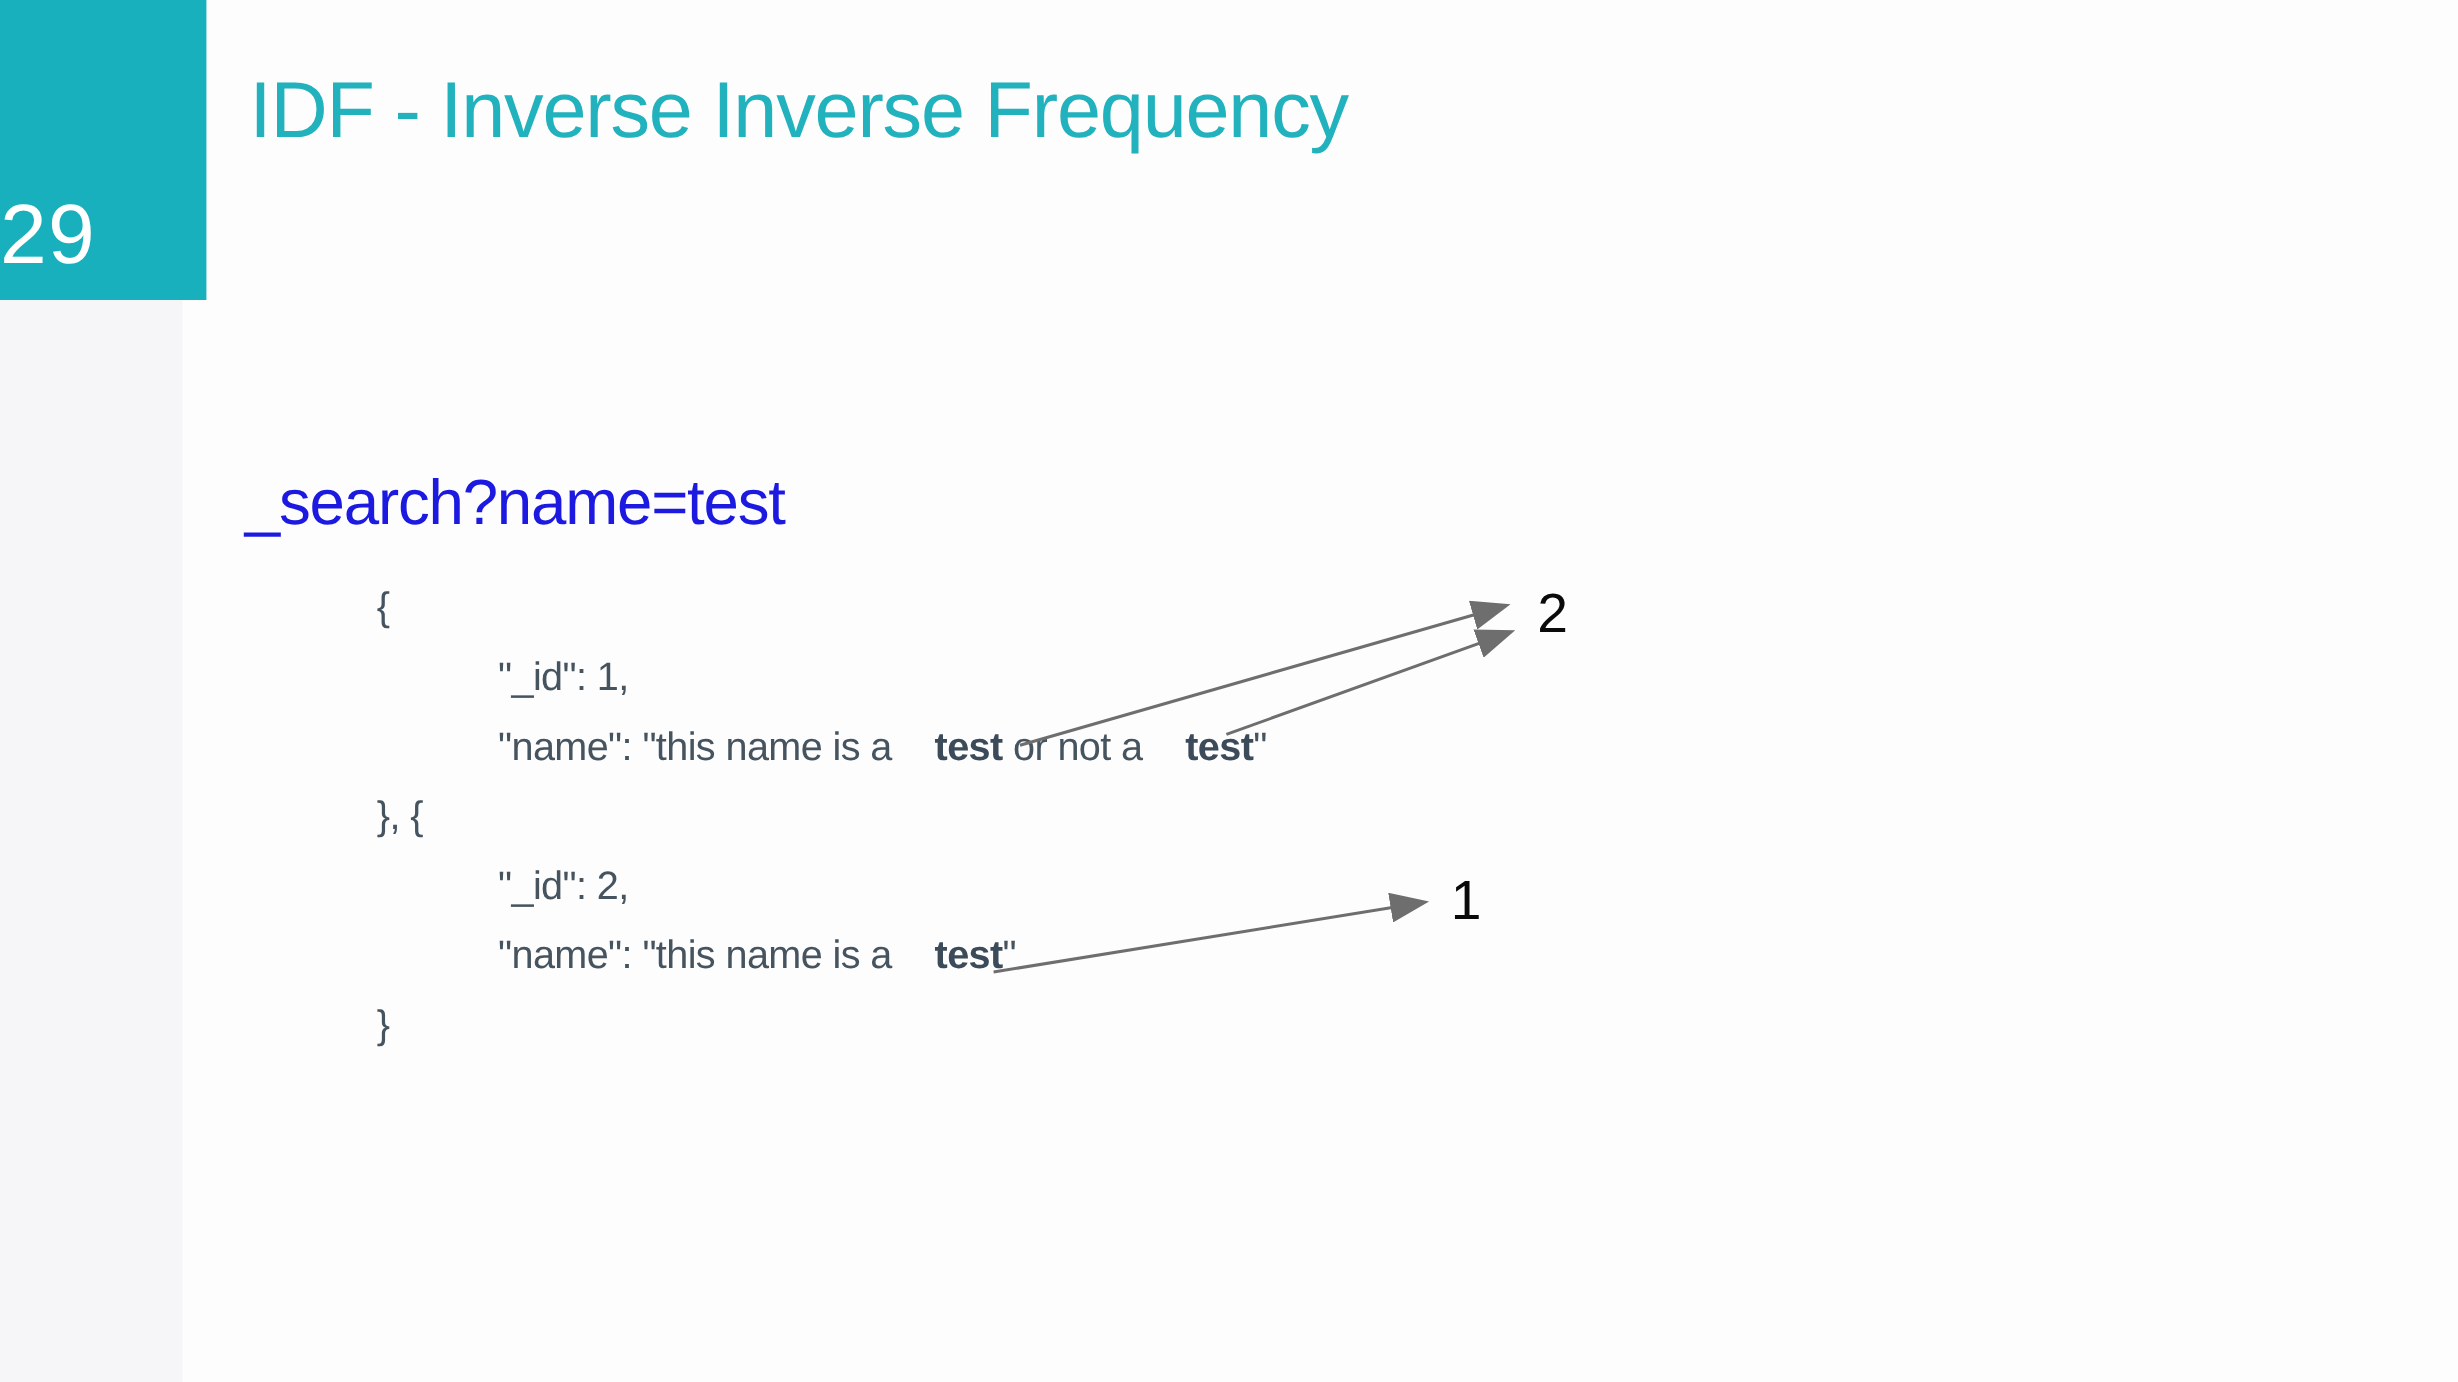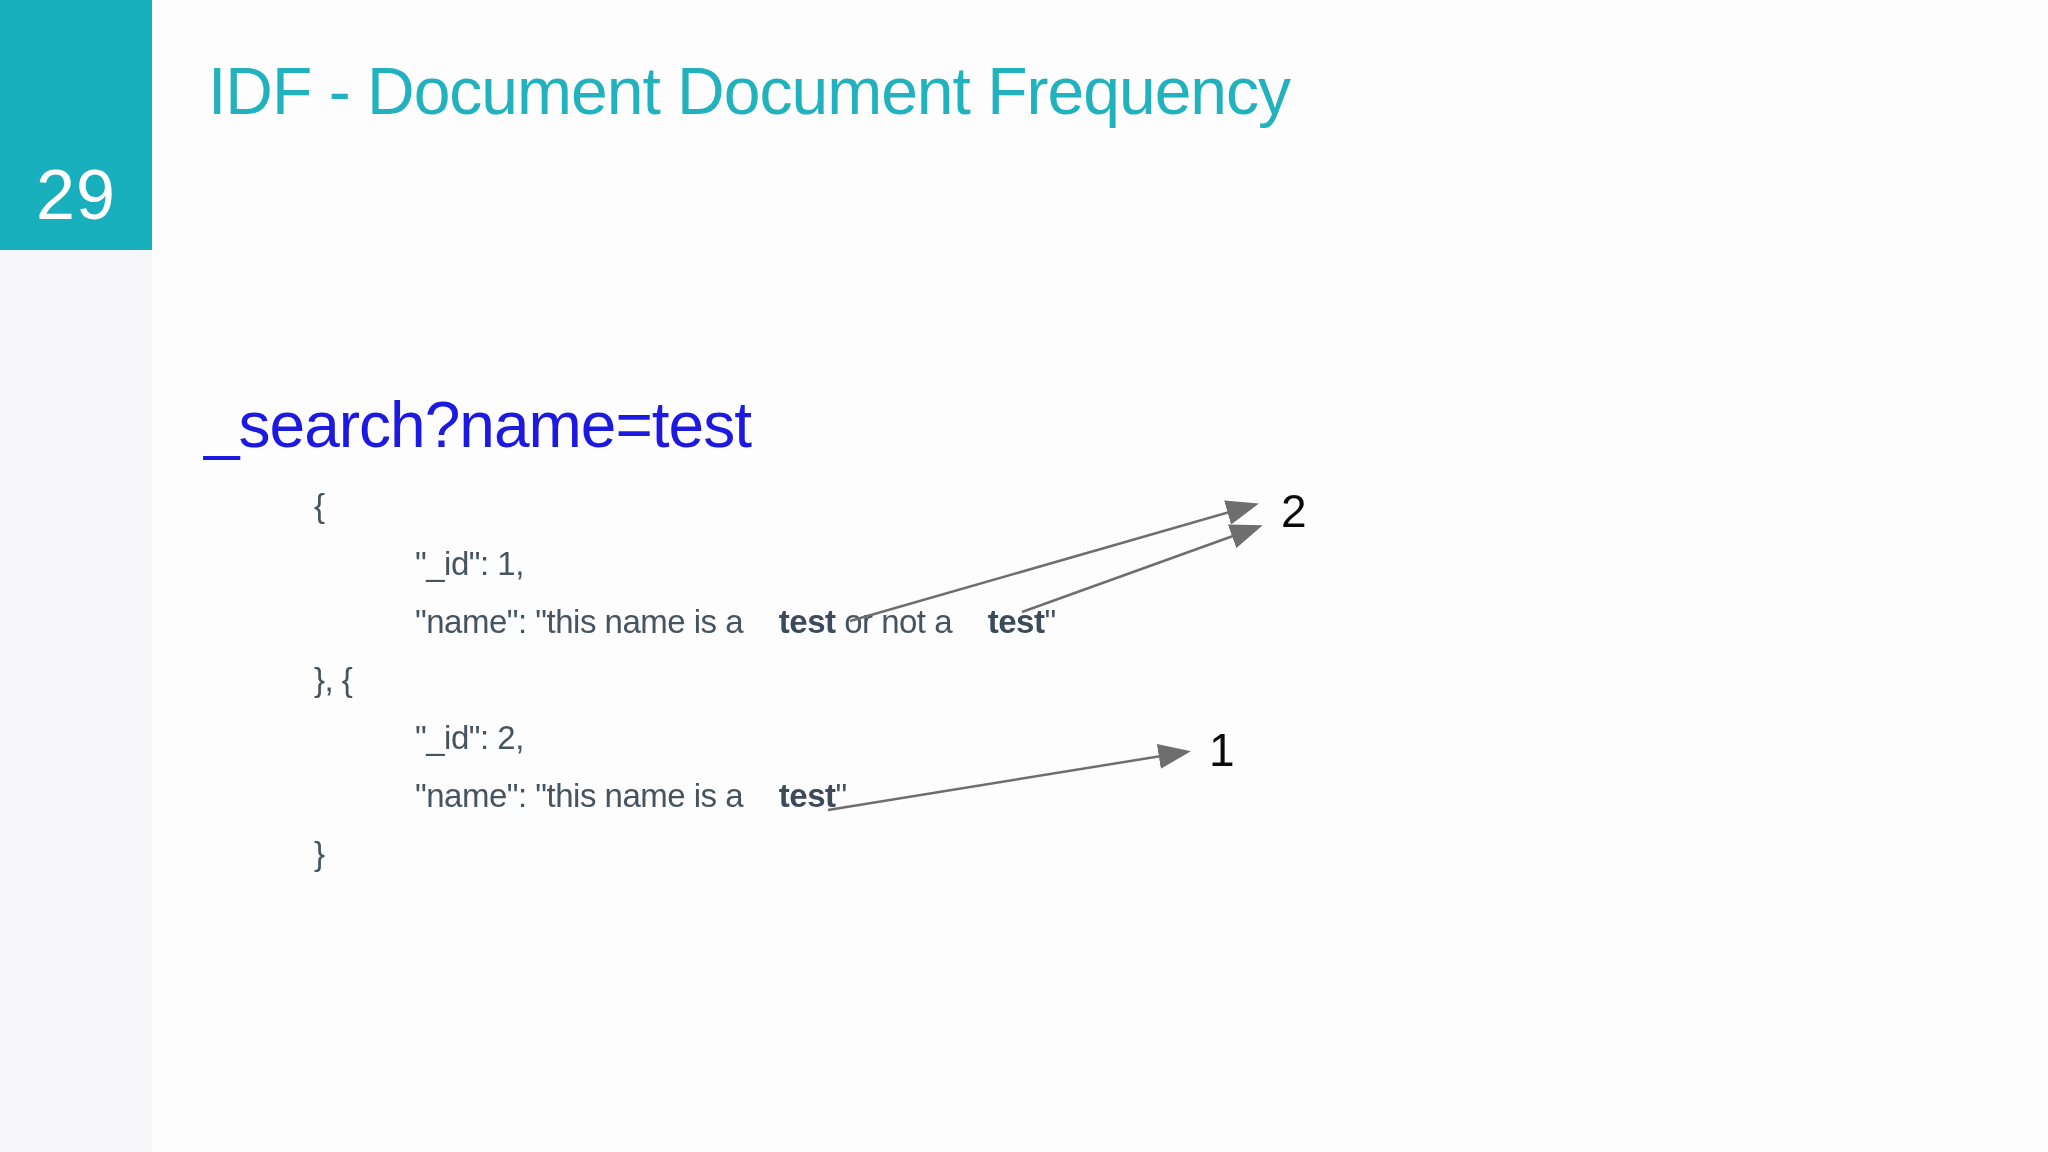--- a/index.html
+++ b/index.html
@@ -17,36 +17,36 @@
   body{background:#ffffff;font-family:"Liberation Sans",sans-serif;}
   .slide{
     position:relative;width:2048px;height:1152px;overflow:hidden;
     background:var(--bg);
   }
   .left-strip{
     position:absolute;left:0;top:0;width:152px;height:1152px;
     background:var(--strip);
   }
   .number-block{
-    position:absolute;left:0;top:0;width:152px;height:250px;
+    position:absolute;left:0;top:0;width:172px;height:250px;
     background:var(--accent-block);
-    display:flex;align-items:flex-end;justify-content:center;
+    display:flex;align-items:flex-end;
   }
   .slide-number{
     color:#ffffff;font-size:70px;font-weight:300;line-height:1;
     padding-bottom:20px;letter-spacing:1px;
   }
   .slide-title{
     position:absolute;left:208px;top:58px;
     color:var(--accent);font-size:66px;font-weight:300;
     letter-spacing:-1px;line-height:1;white-space:nowrap;
   }
   .query-text{
     position:absolute;left:204px;top:393px;
-    color:var(--query-blue);font-size:64px;font-weight:400;
+    color:var(--query-blue);font-size:53px;font-weight:400;
     letter-spacing:-1px;line-height:1;white-space:nowrap;
   }
   .code-block{
     position:absolute;left:314px;top:477px;
     color:var(--code);font-size:33px;letter-spacing:-0.5px;
     line-height:58px;white-space:pre;
   }
   .code-line{height:58px;}
   .code-line.indent{padding-left:101px;}
   .code-line .b{font-weight:700;color:var(--code-bold);margin-left:27px;}
@@ -65,21 +65,21 @@
 <body>
 
 <div class="slide">
 
   <div class="left-strip"></div>
 
   <div class="number-block">
     <div class="slide-number">29</div>
   </div>
 
-  <div class="slide-title">IDF - Document Document Frequency</div>
+  <div class="slide-title">IDF - Inverse Inverse Frequency</div>
 
   <div class="query-text">_search?name=test</div>
 
   <div class="code-block"><div class="code-line"><span>{</span></div><div class="code-line indent"><span>"_id": 1,</span></div><div class="code-line indent"><span>"name": "this name is a </span><span class="b">test</span><span> or not a </span><span class="b">test</span><span>"</span></div><div class="code-line"><span>}, {</span></div><div class="code-line indent"><span>"_id": 2,</span></div><div class="code-line indent"><span>"name": "this name is a </span><span class="b">test</span><span>"</span></div><div class="code-line"><span>}</span></div></div>
 
   <svg class="arrows-svg" viewBox="0 0 2048 1152" xmlns="http://www.w3.org/2000/svg">
     <defs>
       <marker id="ah" markerWidth="13" markerHeight="10" refX="11" refY="5" orient="auto">
         <path d="M0,0 L13,5 L0,10 z" fill="#6e6e6e"></path>
       </marker>

